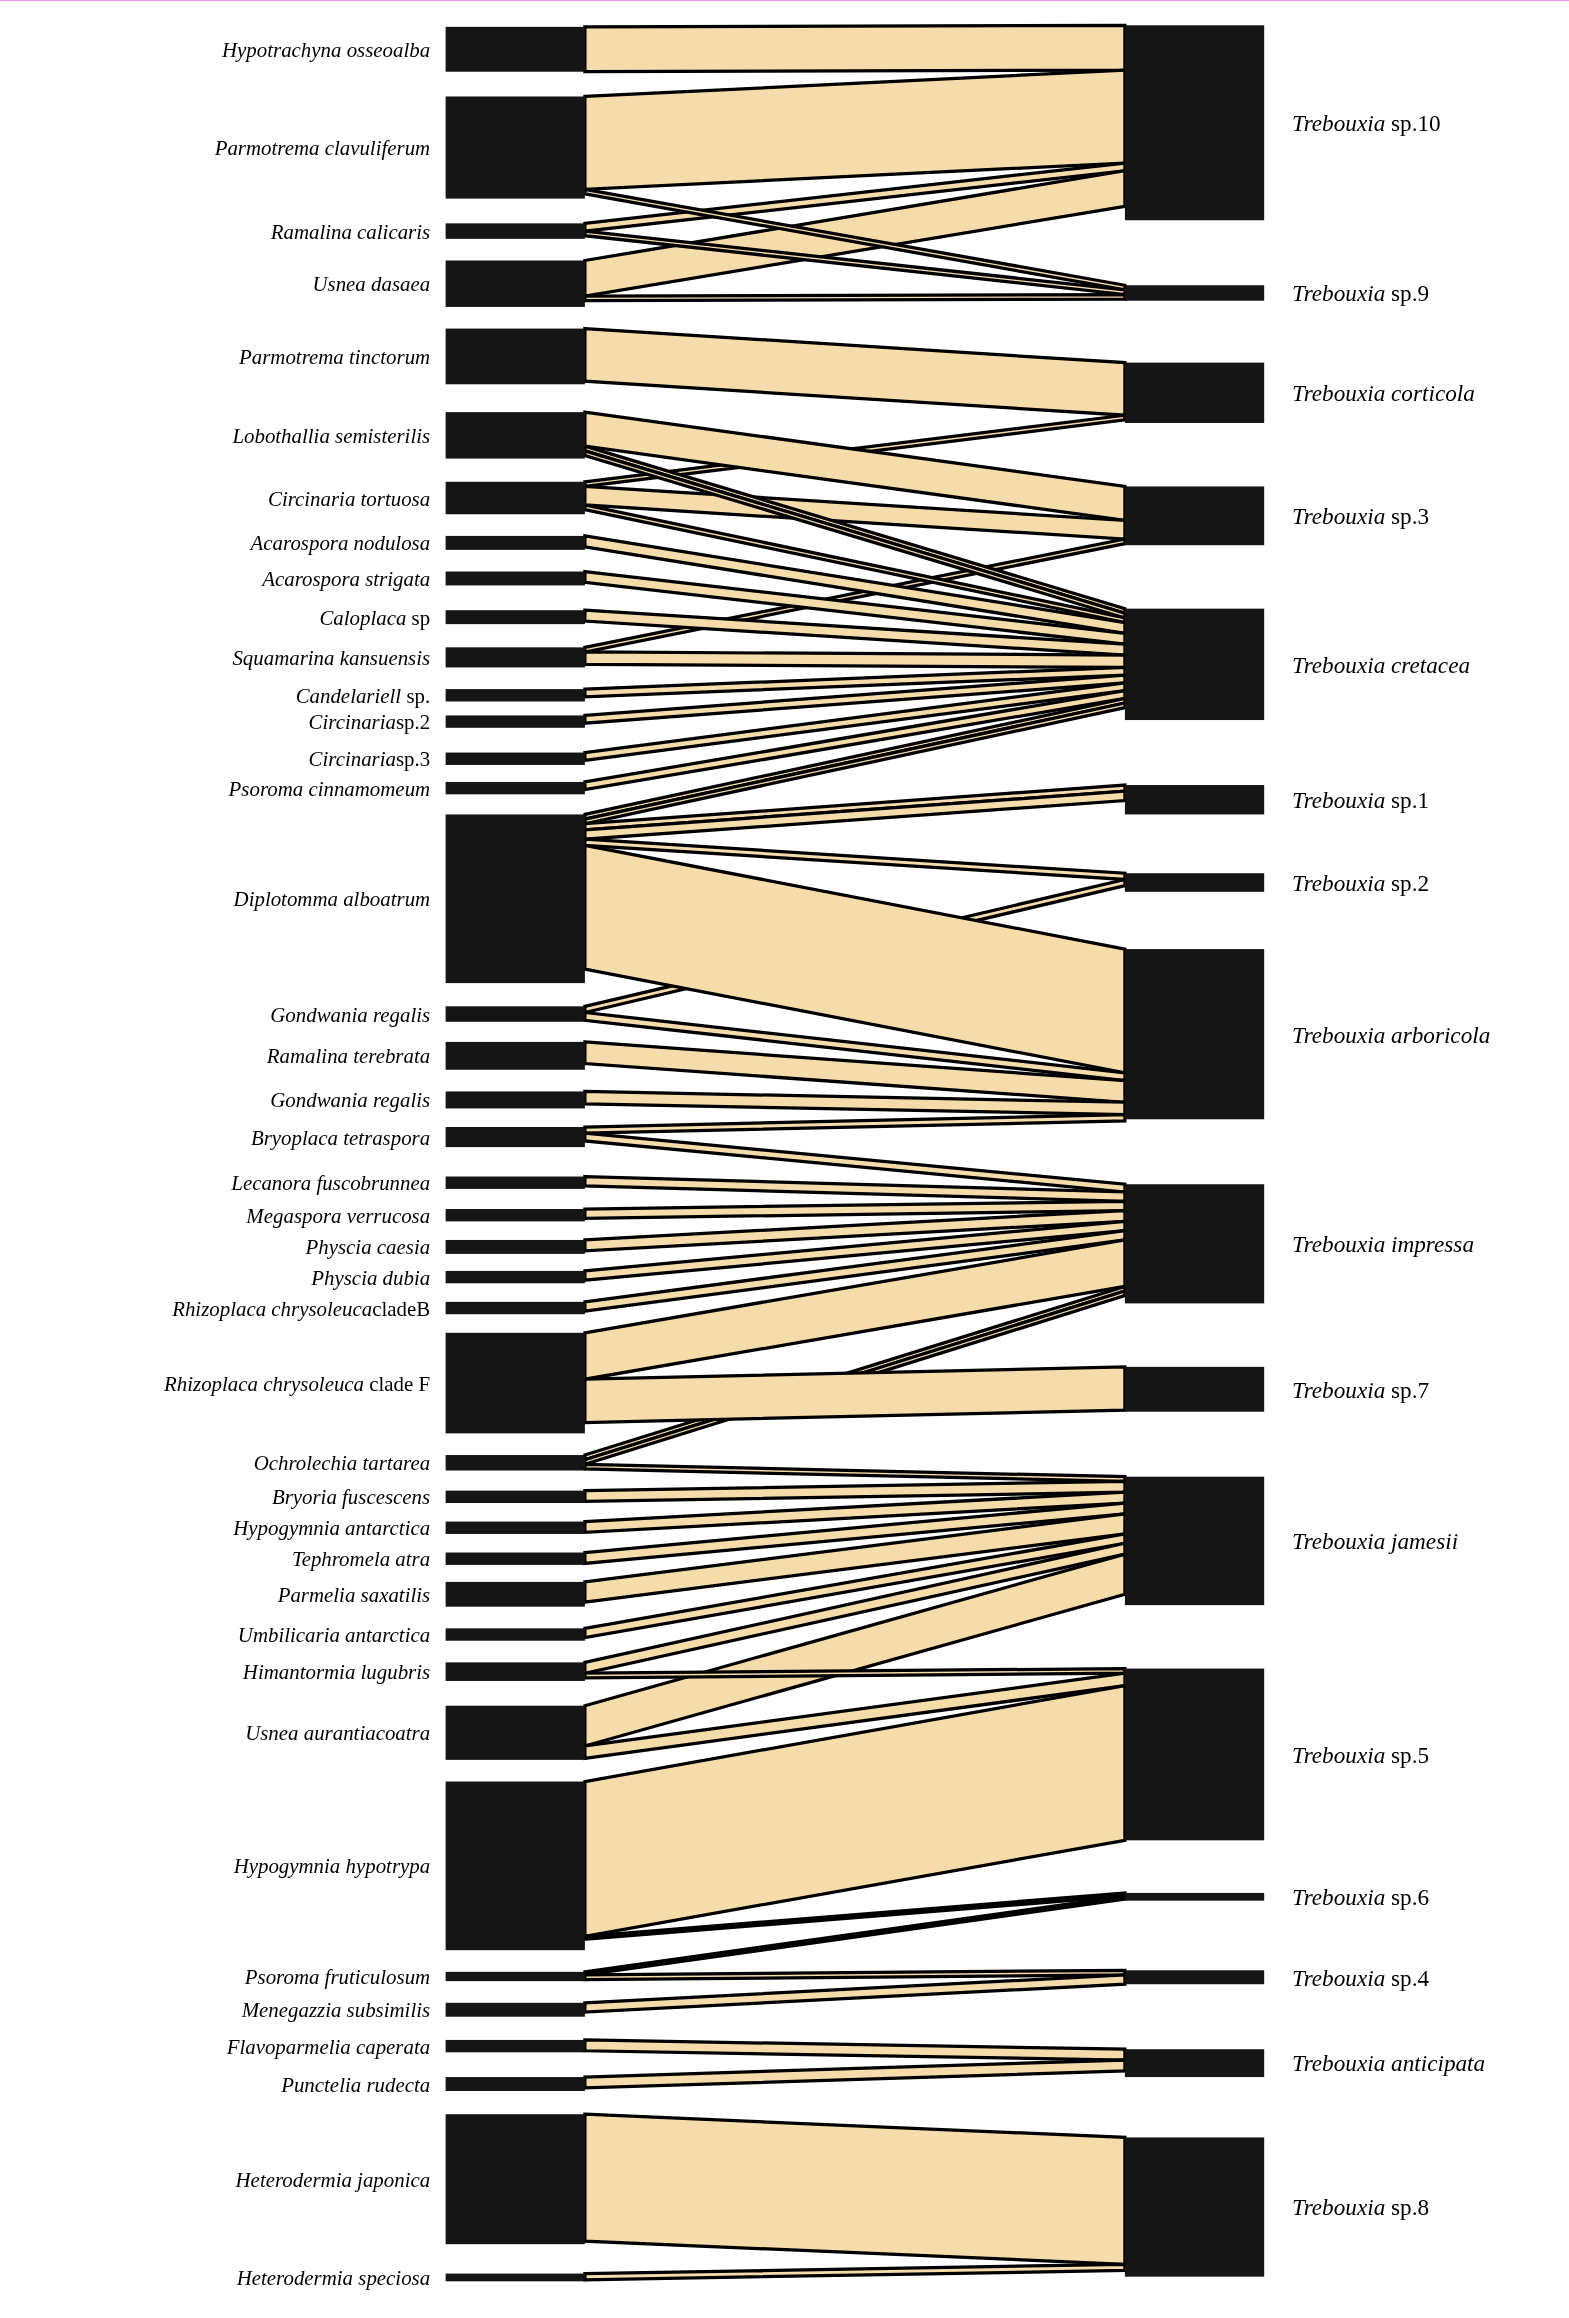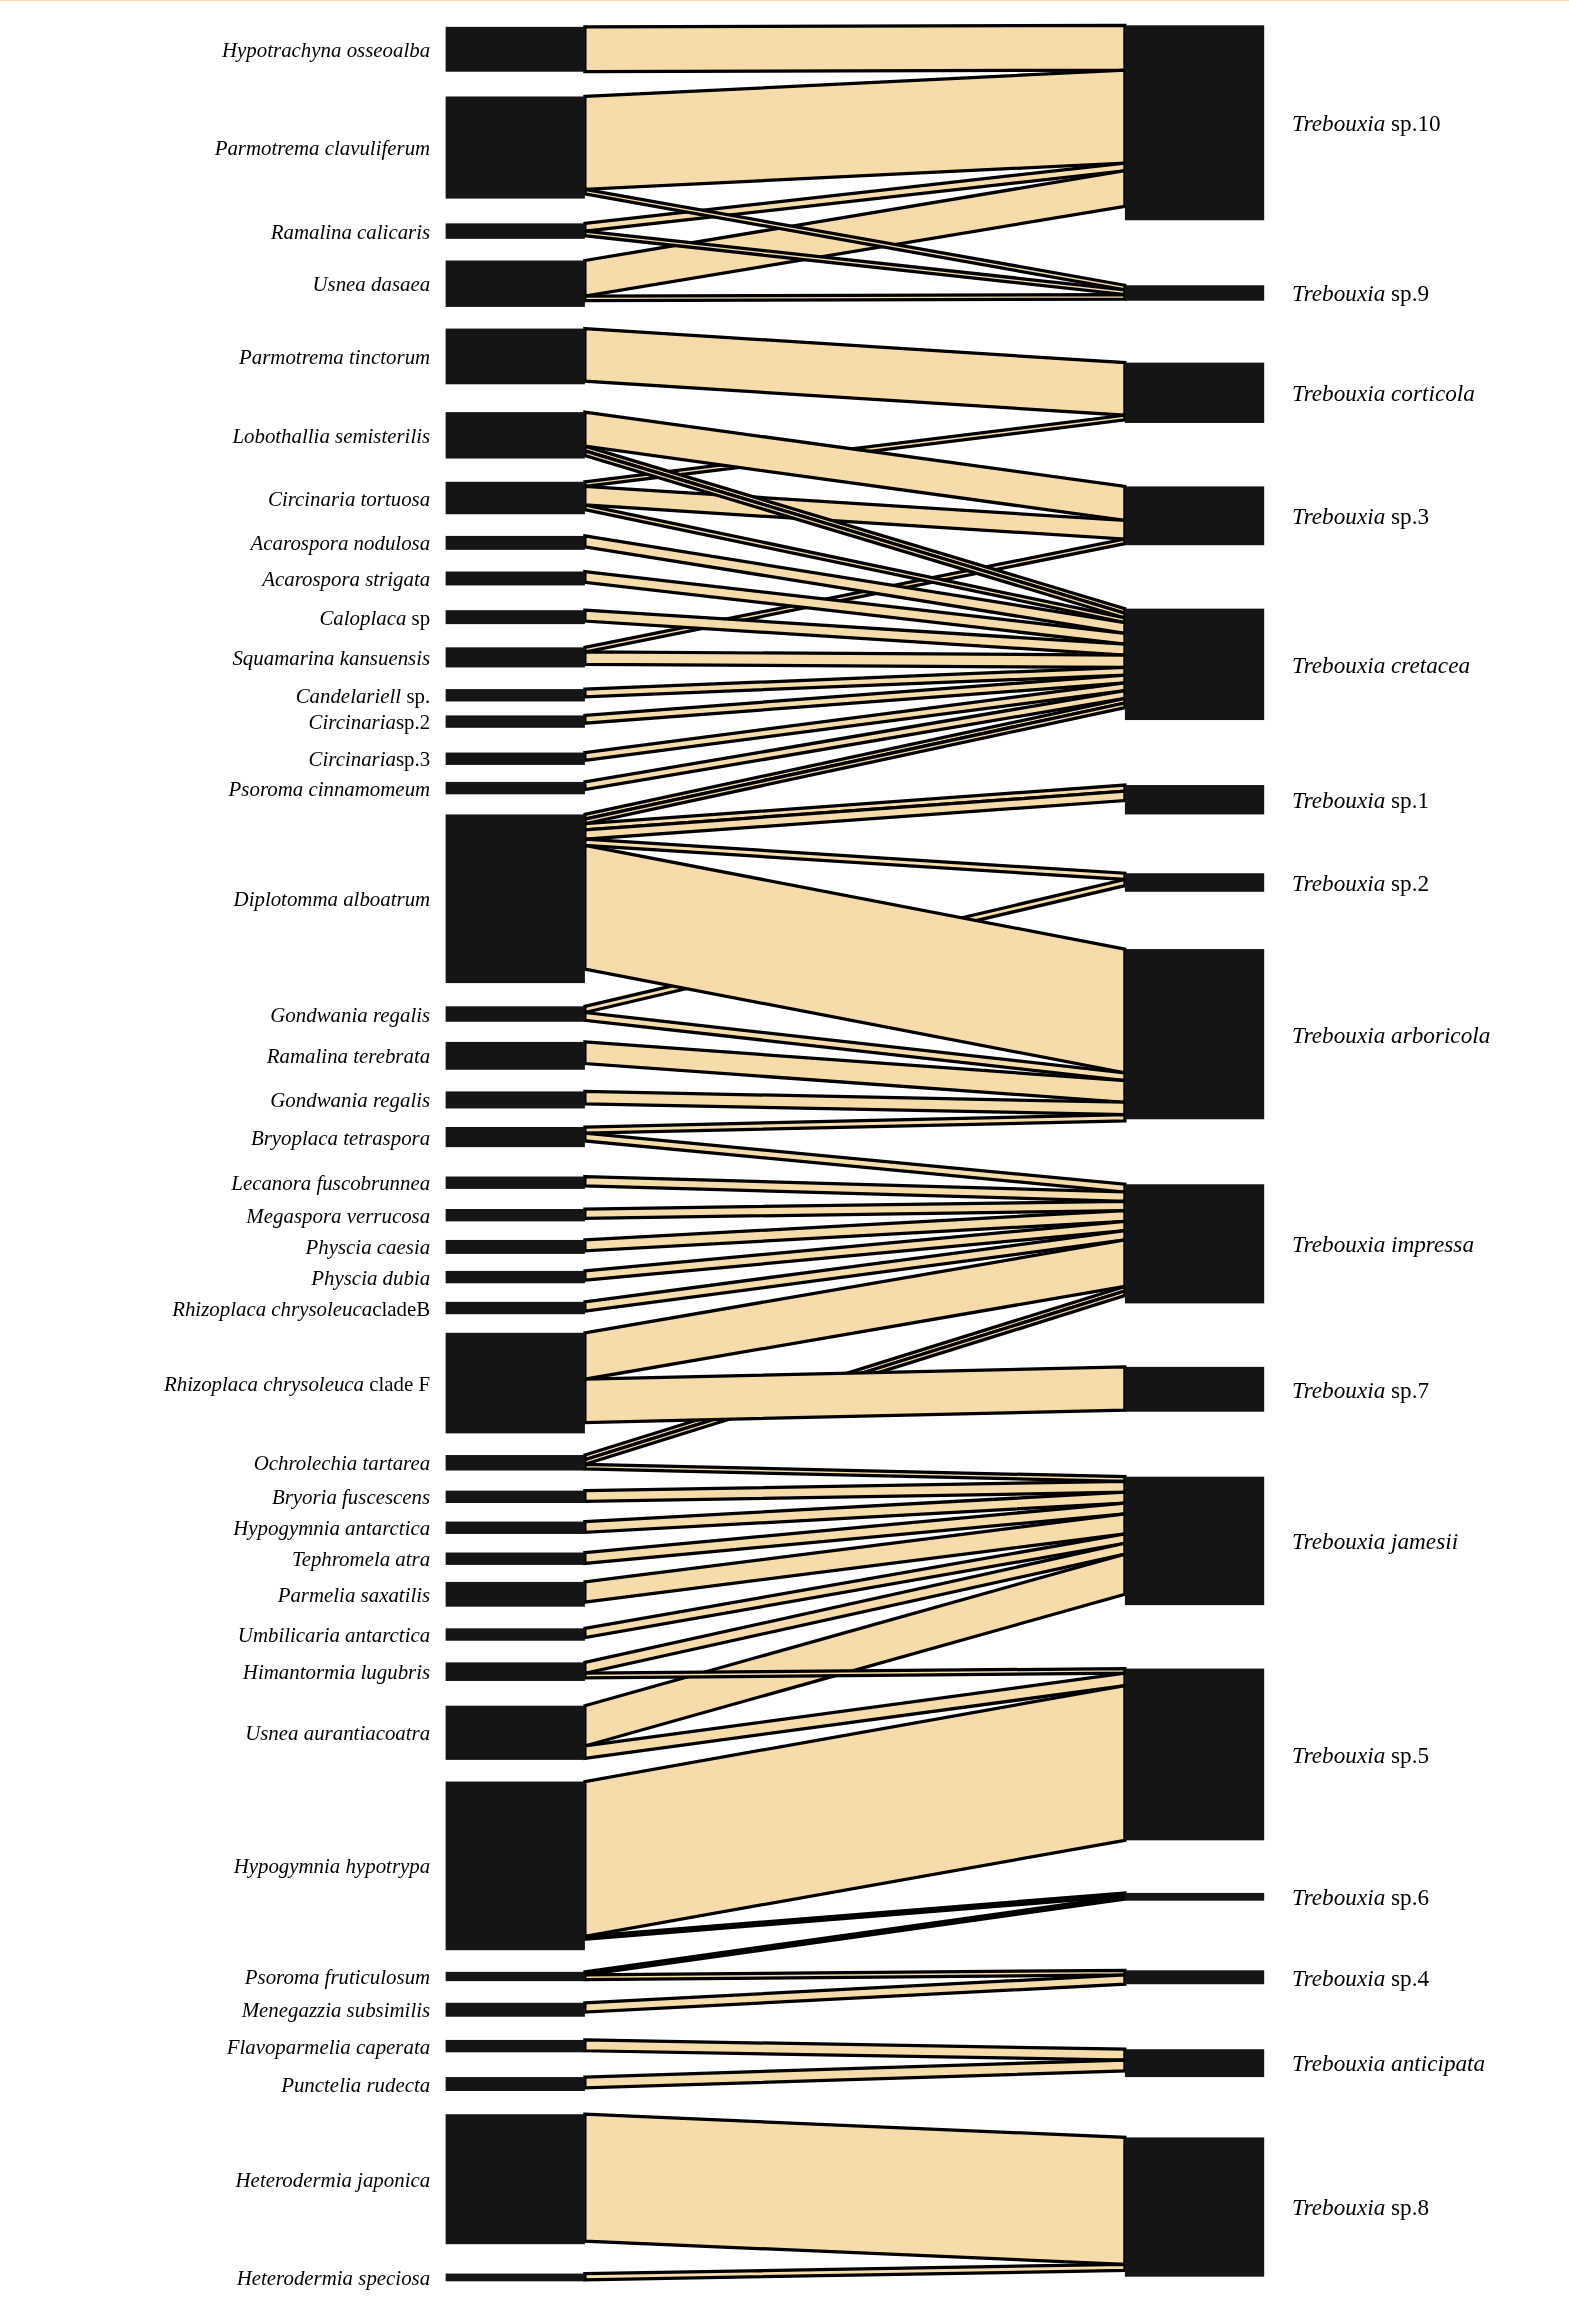--- a/index.html
+++ b/index.html
@@ -1,17 +1,17 @@
 <!DOCTYPE html>
 <html style="font-size:8.3px"><head>
 <meta charset="utf-8">
 <style>
   html, body { margin: 0; padding: 0; background: #ffffff; }
   body { width: 1569px; height: 2319px; font-family: "Liberation Serif", "DejaVu Serif", serif; }
-  .figure-wrap { width: 1569px; height: 2319px; background: #fdba74; overflow: hidden; }
+  .figure-wrap { width: 1569px; height: 2319px; background: #d946ef; overflow: hidden; }
   svg { display: block; }
   text { user-select: none; }
 </style>
 </head>
 <body>
 
 <div class="figure-wrap">
   <svg width="1569" height="2319" xmlns="http://www.w3.org/2000/svg" viewBox="0 0 1014 1498">
       <rect x="0" y="0" width="1014" height="1498" fill="#ffffff"></rect>
       <g>

